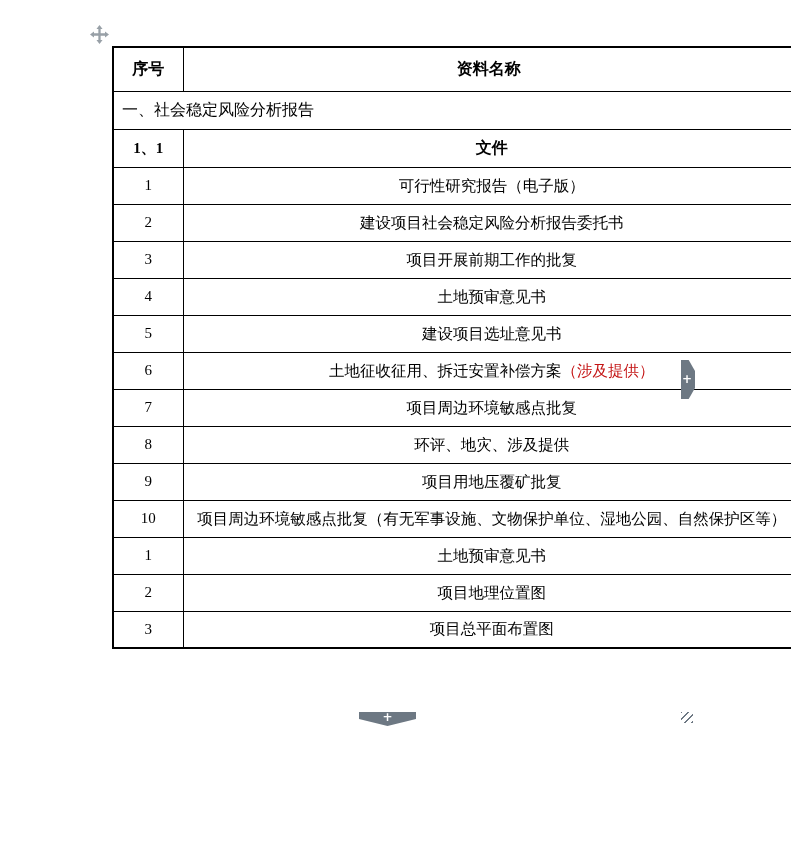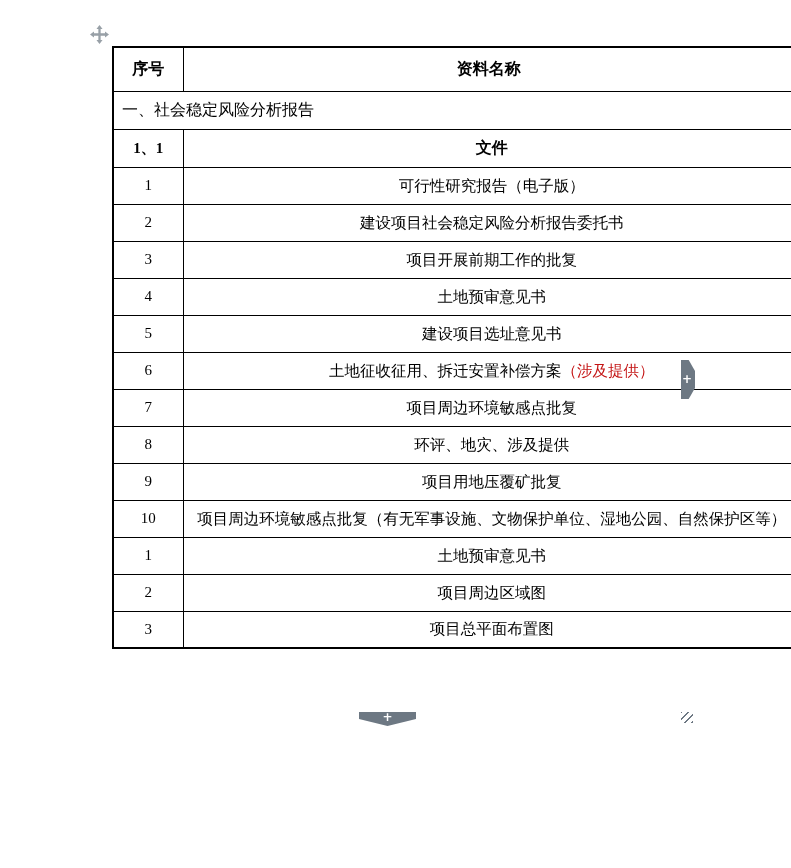--- a/index.html
+++ b/index.html
@@ -139,21 +139,21 @@
       <tr class="row-item">
         <td class="num-cell">10</td>
         <td class="name-cell"><span>项目周边环境敏感点批复（有无军事设施、文物保护单位、湿地公园、自然保护区等）</span></td>
       </tr>
       <tr class="row-item">
         <td class="num-cell">1</td>
         <td class="name-cell"><span>土地预审意见书</span></td>
       </tr>
       <tr class="row-item">
         <td class="num-cell">2</td>
-        <td class="name-cell"><span>项目周边区域图</span></td>
+        <td class="name-cell"><span>项目地理位置图</span></td>
       </tr>
       <tr class="row-item">
         <td class="num-cell">3</td>
         <td class="name-cell"><span>项目总平面布置图</span></td>
       </tr>
     </tbody>
 </table>
 
 <div class="insert-col-handle">
   <span class="plus">+</span>

